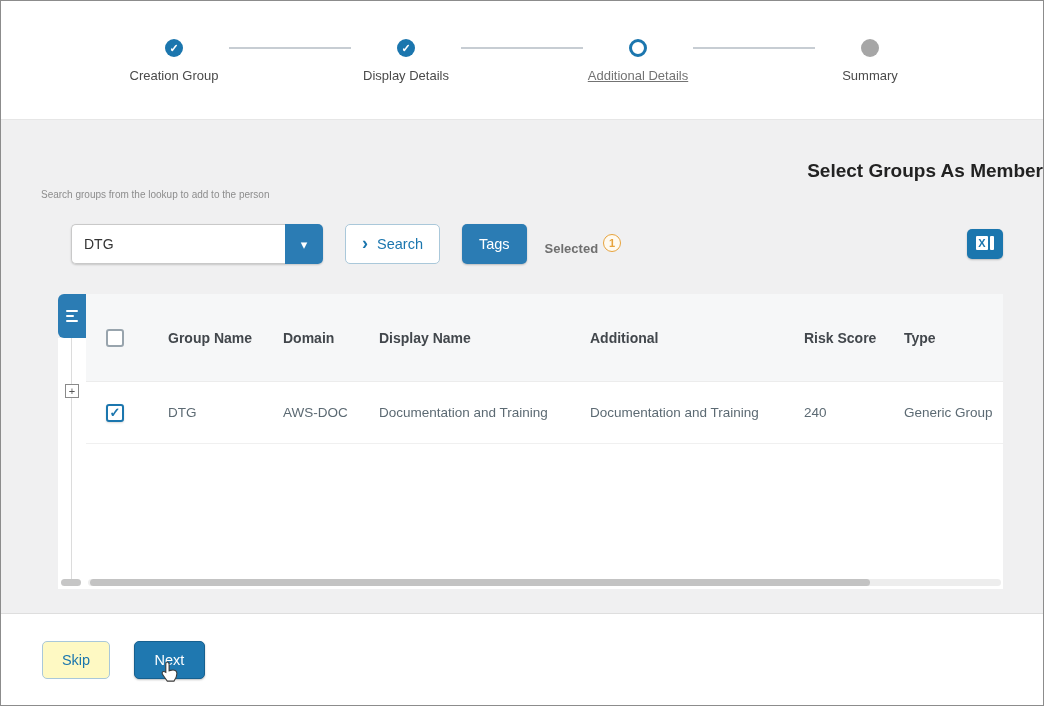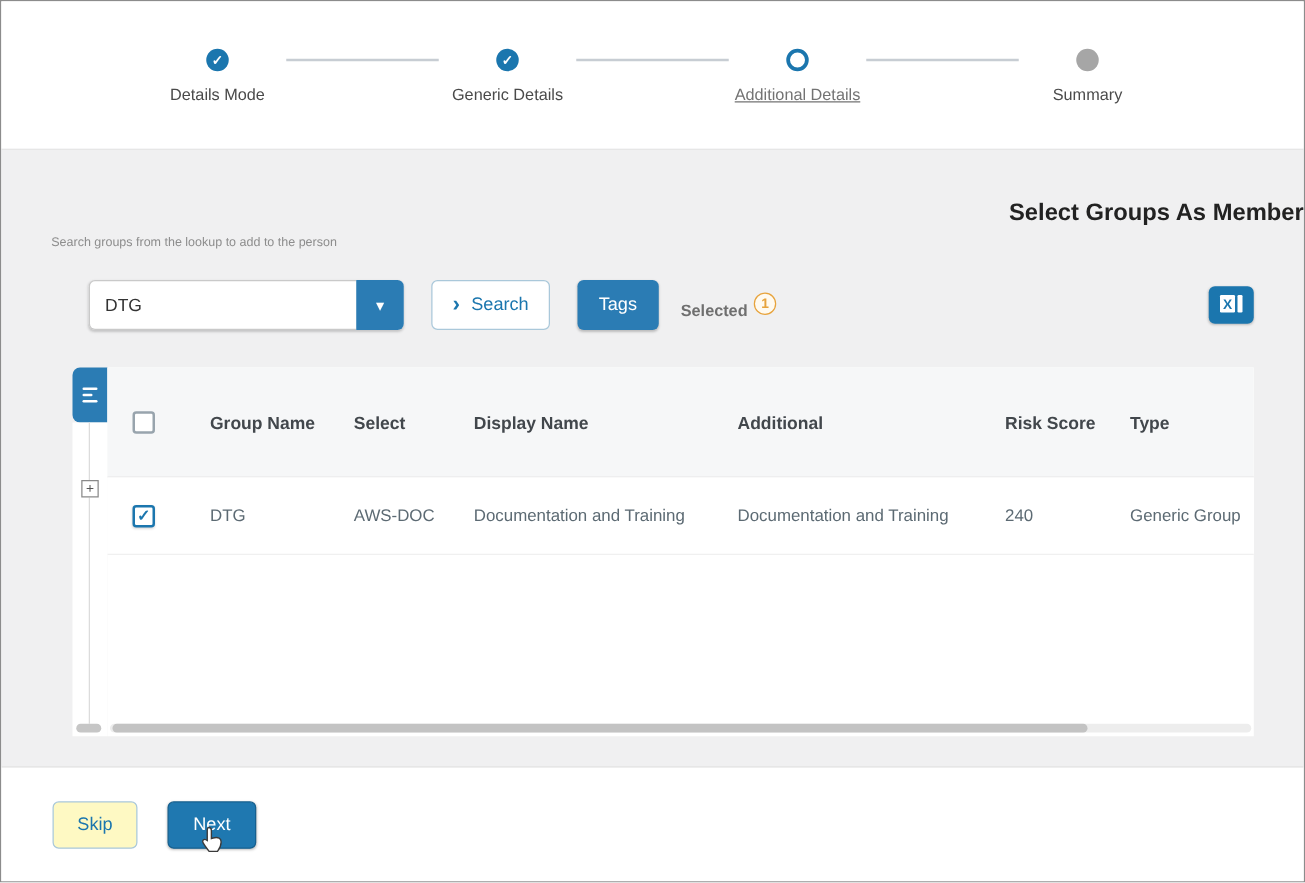--- a/index.html
+++ b/index.html
@@ -71,26 +71,26 @@
 </style>
 </head>
 <body>
 
 <div class="page">
 
   <div class="stepper-wrap">
     <div class="stepper">
       <div class="step complete">
         <div class="circle">✓</div>
-        <div class="step-label">Details Mode</div>
+        <div class="step-label">Creation Group</div>
       </div>
       <div class="connector"></div>
       <div class="step complete">
         <div class="circle">✓</div>
-        <div class="step-label">Generic Details</div>
+        <div class="step-label">Display Details</div>
       </div>
       <div class="connector"></div>
       <div class="step active">
         <div class="circle"></div>
         <div class="step-label">Additional Details</div>
       </div>
       <div class="connector"></div>
       <div class="step upcoming">
         <div class="circle"></div>
         <div class="step-label">Summary</div>
@@ -144,21 +144,21 @@
           <div class="strip-scroll"></div>
         </div>
       </div>
 
       <div class="table">
         <div class="thead">
           <div class="col col-check">
             <div class="cbx"></div>
           </div>
           <div class="col col-group">Group Name</div>
-          <div class="col col-domain">Select</div>
+          <div class="col col-domain">Domain</div>
           <div class="col col-display">Display Name</div>
           <div class="col col-desc">Additional</div>
           <div class="col col-risk">Risk Score</div>
           <div class="col col-type">Type</div>
         </div>
 
         <div class="trow">
           <div class="col col-check">
             <div class="cbx checked">✓</div>
           </div>

